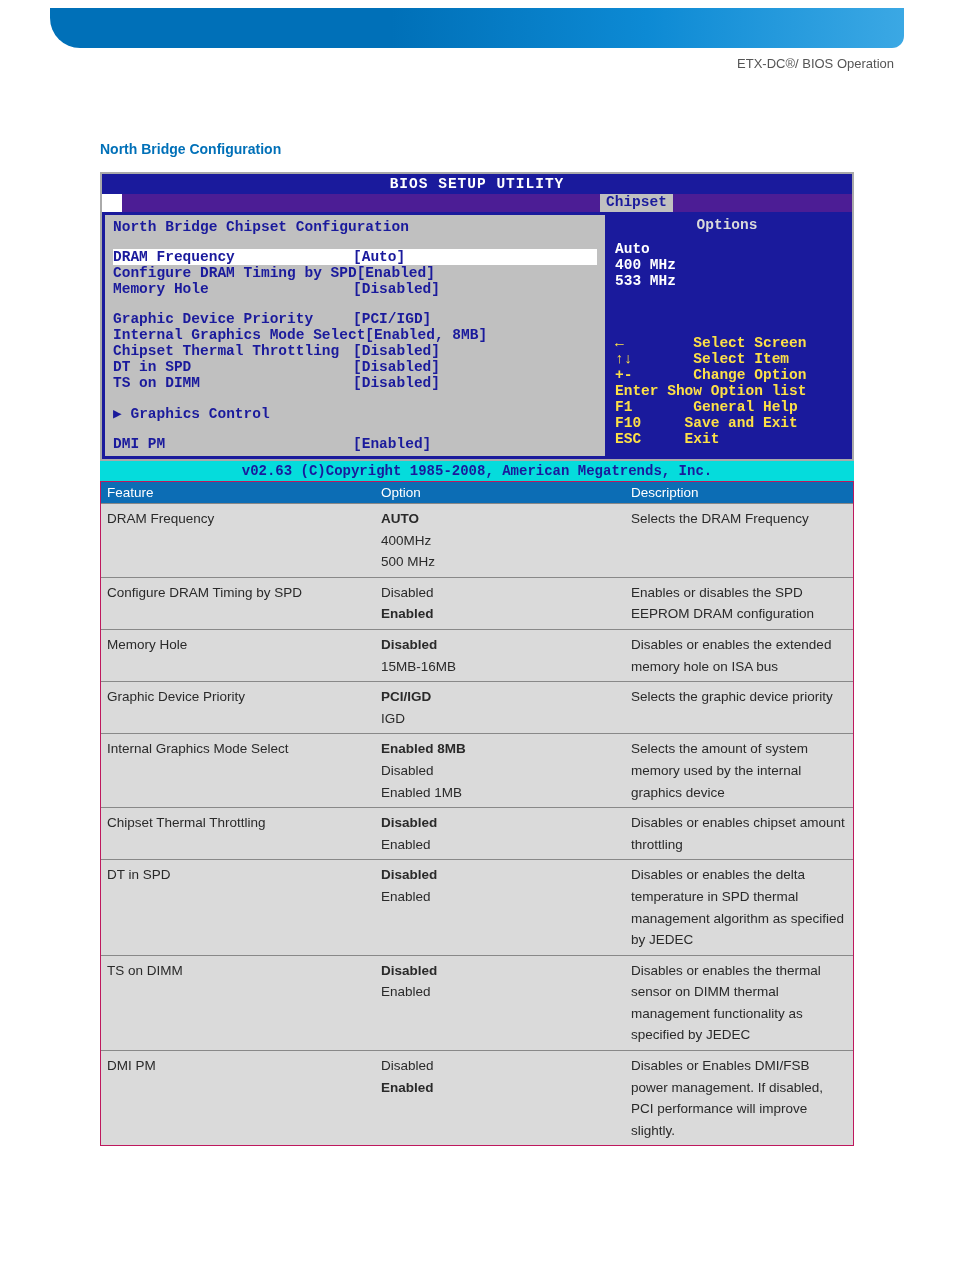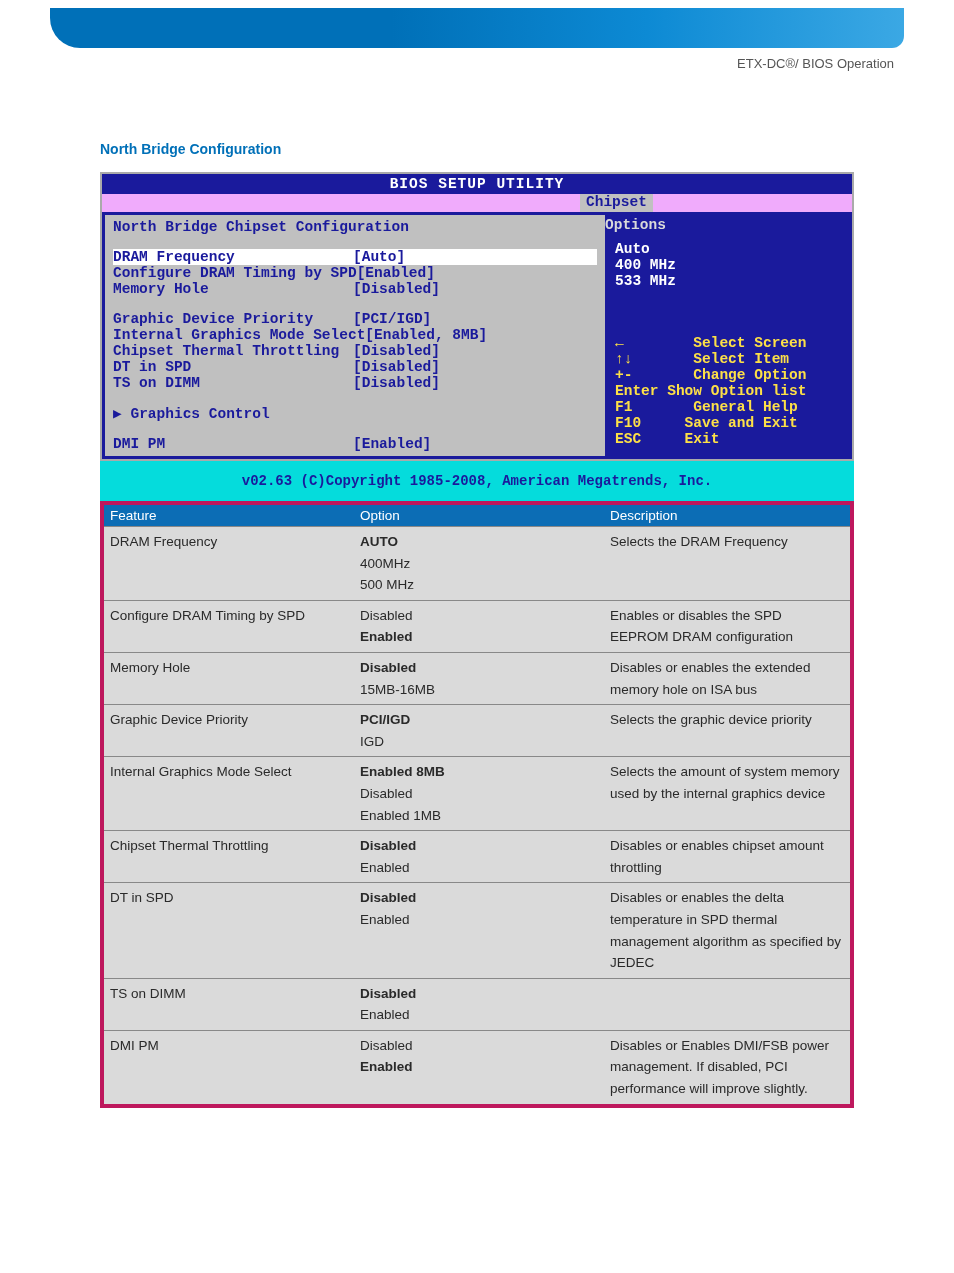--- a/index.html
+++ b/index.html
@@ -33,24 +33,25 @@
     font-size: 14.5px;
   }
   .bios-title {
     background: #1a1a9c;
     color: #fff;
     text-align: center;
     padding: 2px 16px;
     letter-spacing: 1px;
   }
   .bios-tabs {
-    background: #f0abfc;
+    background: #4c1d95;
     color: #c0c0c0;
     display: flex;
     height: 18px;
+    margin-left: 20px;
   }
   .bios-tabs .spacer { flex: 0 0 478px; }
   .bios-tabs .tab-active {
     background: #c0c0c0;
     color: #1a1a9c;
     padding: 0 6px;
   }
   .bios-body {
     background: #1a1a9c;
     display: flex;
@@ -65,61 +66,61 @@
   .bios-left .heading { margin-bottom: 14px; }
   .bios-row { display: flex; white-space: pre; }
   .bios-row .label { flex: 0 0 240px; }
   .gap { height: 14px; }
   .highlighted { background: #fff; color: #1a1a9c; }
   
   .bios-right { flex: 1; display: flex; flex-direction: column; }
   .options-title {
     background: #1a1a9c;
     color: #dadada;
-    text-align: left;
+    text-align: center;
     padding: 2px 0;
   }
   .options-body {
     flex: 1;
     background: #1a1a9c;
     color: #fff;
     padding: 6px 10px;
     white-space: pre;
   }
   .nav-help {
     background: #1a1a9c;
     color: #fde047;
     padding: 4px 10px 8px 10px;
     white-space: pre;
     line-height: 1.1;
   }
   .bios-footer {
     background: #05dcdc;
     color: #1a1a9c;
     text-align: center;
-    padding: 12px 0;
+    padding: 2px 0;
     font-family: 'Courier New', monospace;
     font-weight: bold;
     font-size: 14px;
   }
   
   .desc-table {
     margin: 0 100px;
-    border: 4px solid #be185d;
+    border: 1px solid #be185d;
     font-size: 13.5px;
     color: #2a2a2a;
   }
   .desc-header {
     background: #0c6db5;
     color: #fff;
     display: flex;
     padding: 3px 6px;
   }
   .col-feature { flex: 0 0 250px; }
-  .col-option { flex: 0 0 250px; }
+  .col-option { flex: 0 0 250px; margin-left: 24px; }
   .col-desc { flex: 1; }
   .desc-row {
     display: flex;
     background: #dadada;
     border-top: 1px solid #888;
     padding: 4px 6px;
     line-height: 1.6;
   }
   .desc-row .col-option div { white-space: nowrap; }
   .bold { font-weight: bold; }
@@ -242,20 +243,21 @@
           <div>Enabled</div>
         </div>
         <div class="col-desc">Disables or enables the delta temperature in SPD thermal management algorithm as specified by JEDEC</div>
       </div>
       <div class="desc-row">
         <div class="col-feature">TS on DIMM</div>
         <div class="col-option">
           <div class="bold">Disabled</div>
           <div>Enabled</div>
         </div>
+        <div class="col-desc">Disables or enables the thermal sensor on DIMM thermal management functionality as specified by JEDEC</div>
       </div>
       <div class="desc-row">
         <div class="col-feature">DMI PM</div>
         <div class="col-option">
           <div>Disabled</div>
           <div class="bold">Enabled</div>
         </div>
         <div class="col-desc">Disables or Enables DMI/FSB power management. If disabled, PCI performance will improve slightly.</div>
       </div>
     </div>

